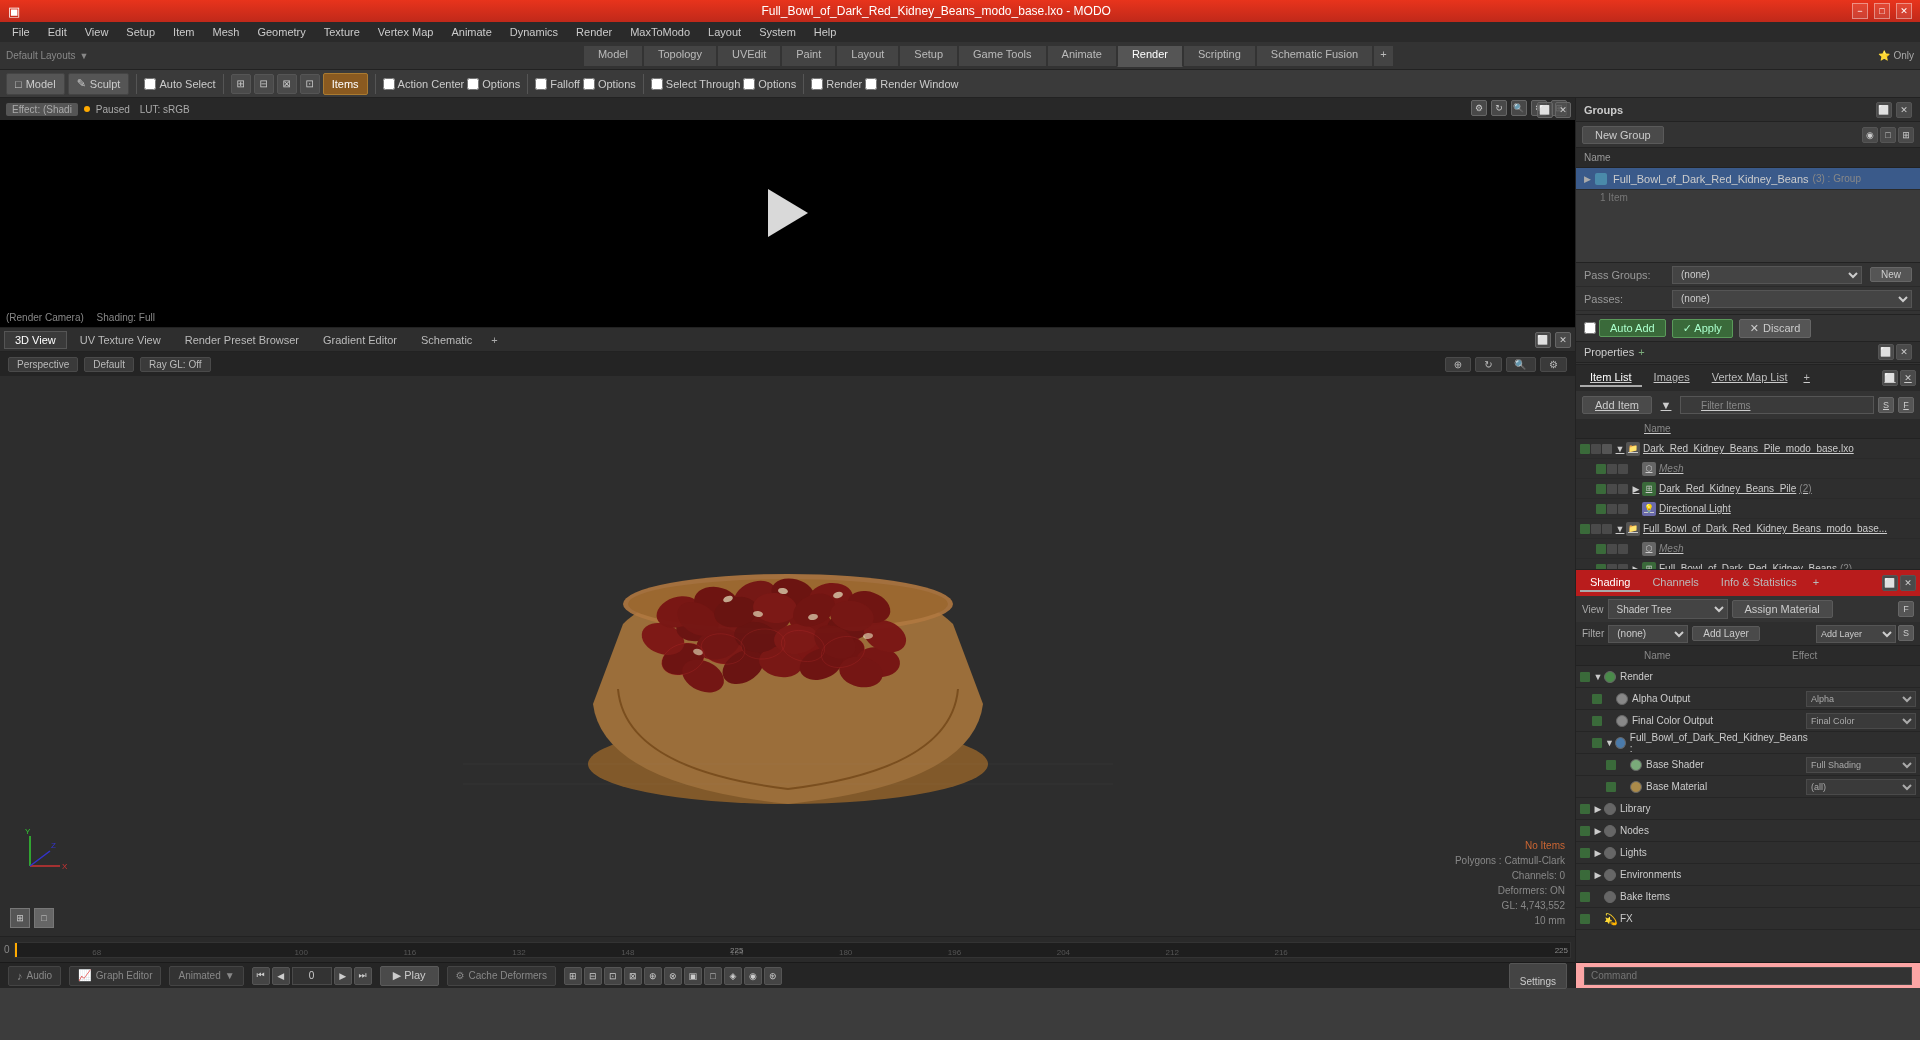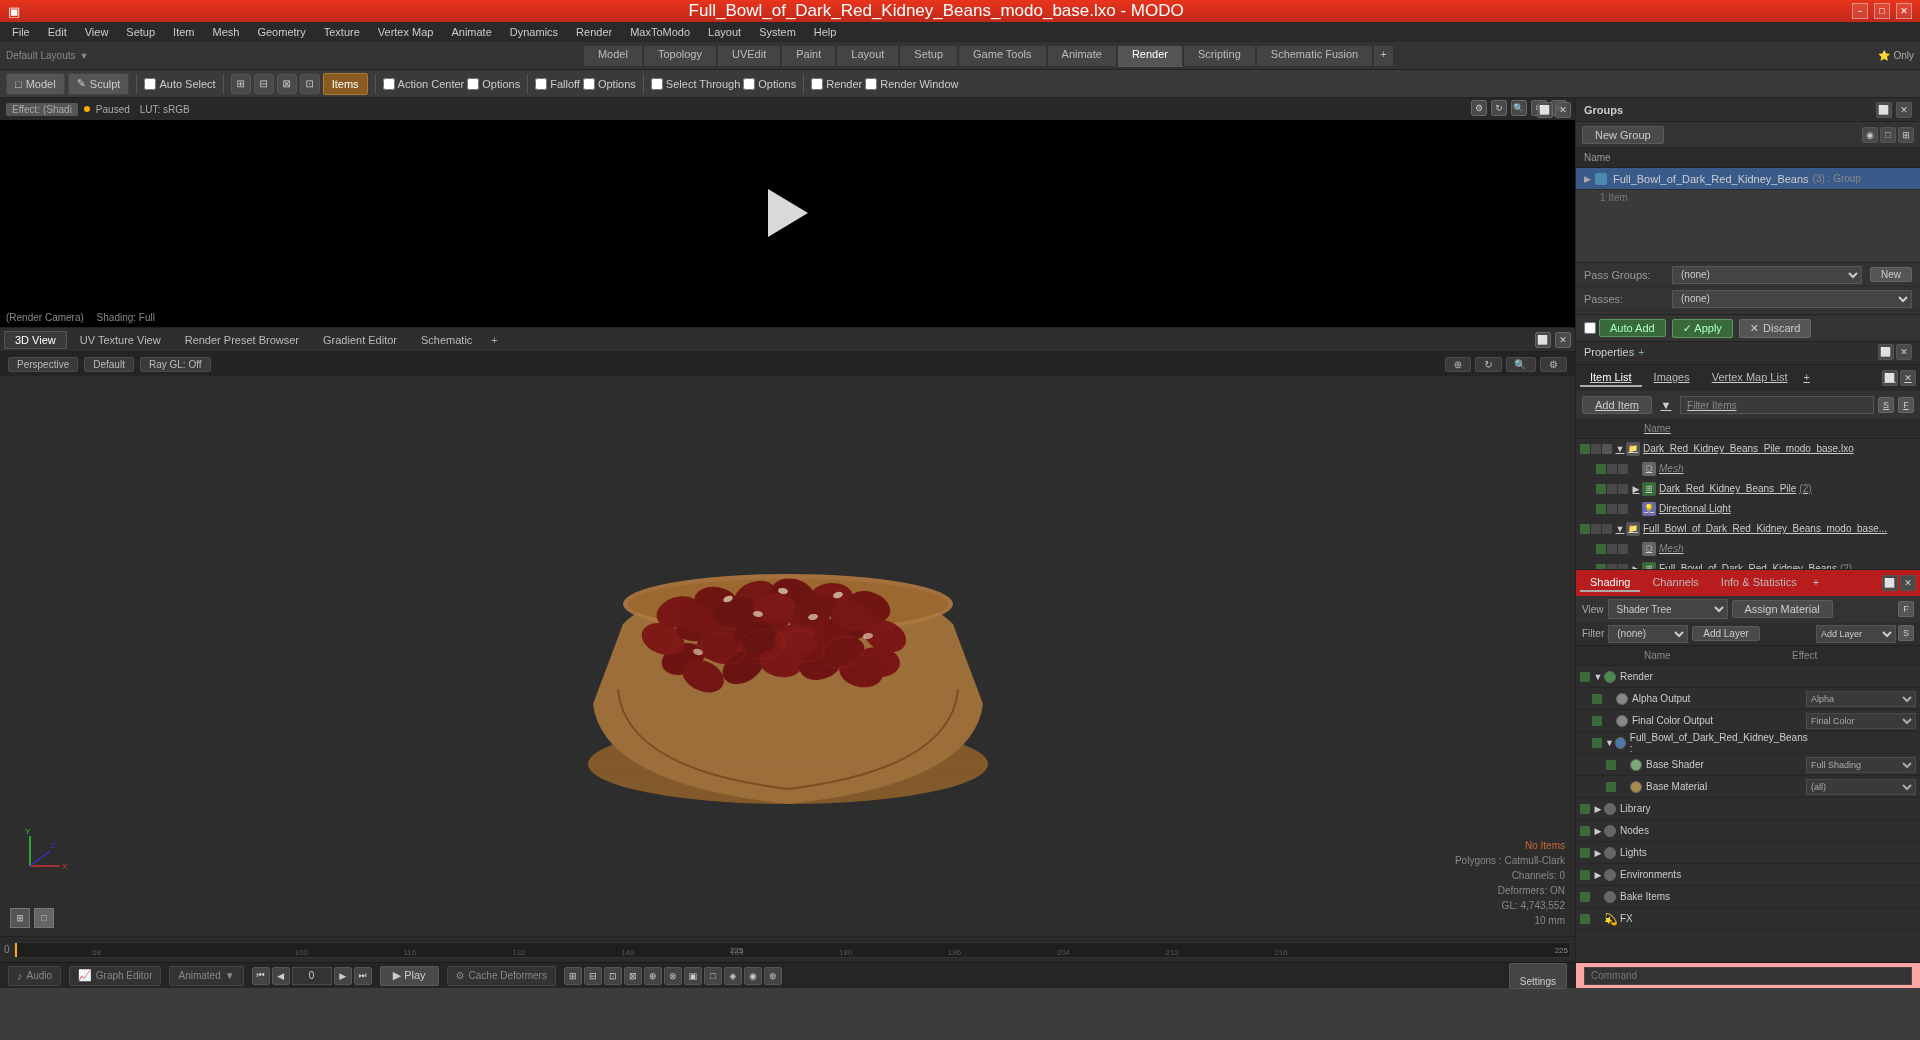--- a/index.html
+++ b/index.html
@@ -10,21 +10,21 @@
       user-select: none;
     }
 
     
     #title-bar {
       width: 100%; height: 22px;
       background: linear-gradient(to bottom, #e8341c, #c0291a);
       display: flex; align-items: center; justify-content: space-between;
       padding: 0 8px; color: white; font-size: 12px;
     }
-    #title-bar .title { flex: 1; text-align: center; font-size: 17px; }
+    #title-bar .title { flex: 1; text-align: center; font-size: 12px; }
     #title-bar .win-controls { display: flex; gap: 6px; }
     #title-bar .win-btn { 
       width: 16px; height: 16px; border: 1px solid rgba(255,255,255,0.4);
       background: rgba(255,255,255,0.1); color: white; font-size: 9px;
       display: flex; align-items: center; justify-content: center; cursor: pointer;
     }
 
     
     #menu-bar {
       width: 100%; height: 20px;
@@ -240,21 +240,21 @@
     .item-list-toolbar {
       height: 28px; background: #333;
       display: flex; align-items: center; padding: 0 6px; gap: 4px;
     }
     .add-item-btn {
       padding: 2px 12px; background: #4a4a4a; border: 1px solid #5a5a5a;
       color: #ccc; font-size: 11px; cursor: pointer; border-radius: 2px;
     }
     .filter-input {
       flex: 1; height: 18px; background: #3a3a3a; border: 1px solid #555;
-      color: #ccc; font-size: 10px; padding: 0 6px;
+      color: #ccc; font-size: 10px; padding: 0 20px;
     }
     .col-headers {
       height: 20px; background: #2a2a2a;
       display: flex; align-items: center; padding: 0 8px;
       font-size: 10px; color: #888; border-bottom: 1px solid #222;
     }
     .item-tree { flex: 1; overflow: auto; background: #2e2e2e; }
     .tree-row {
       height: 20px; display: flex; align-items: center;
       padding: 0 4px; border-bottom: 1px solid #2a2a2a; cursor: pointer;

